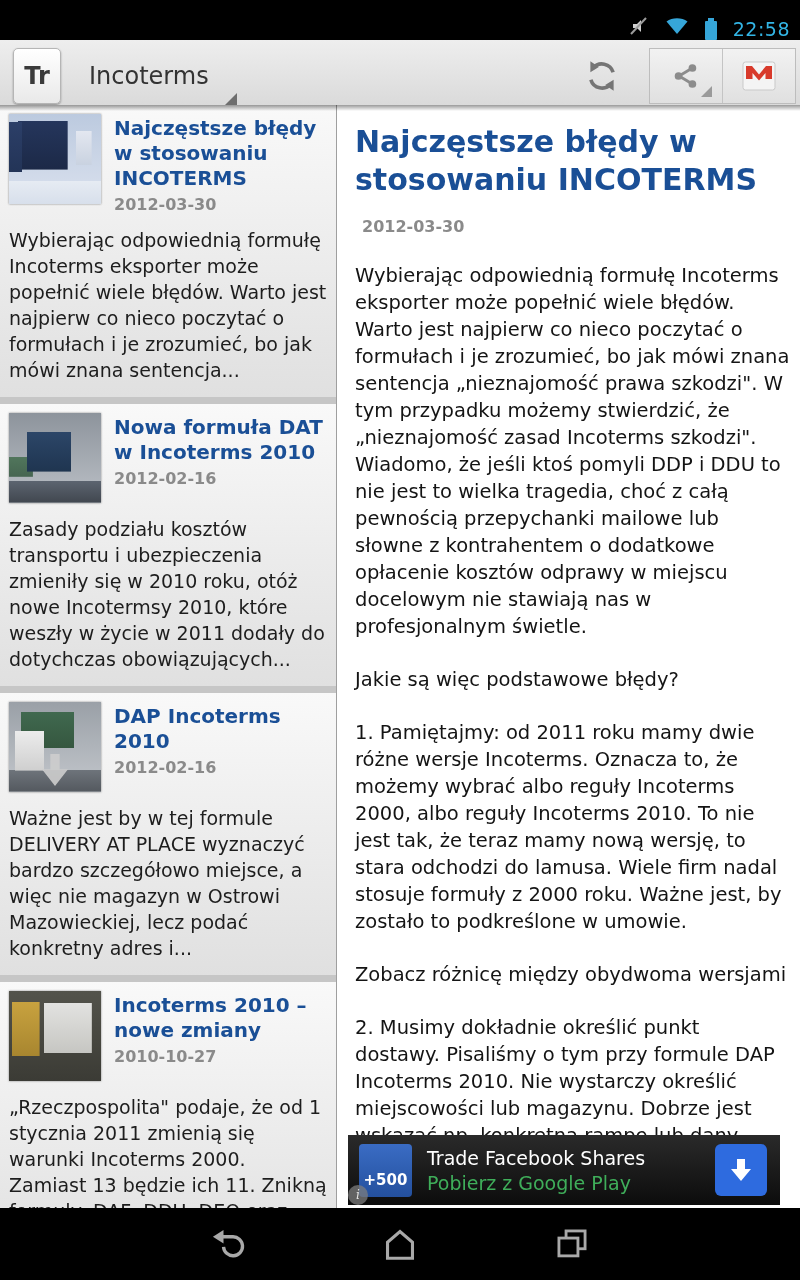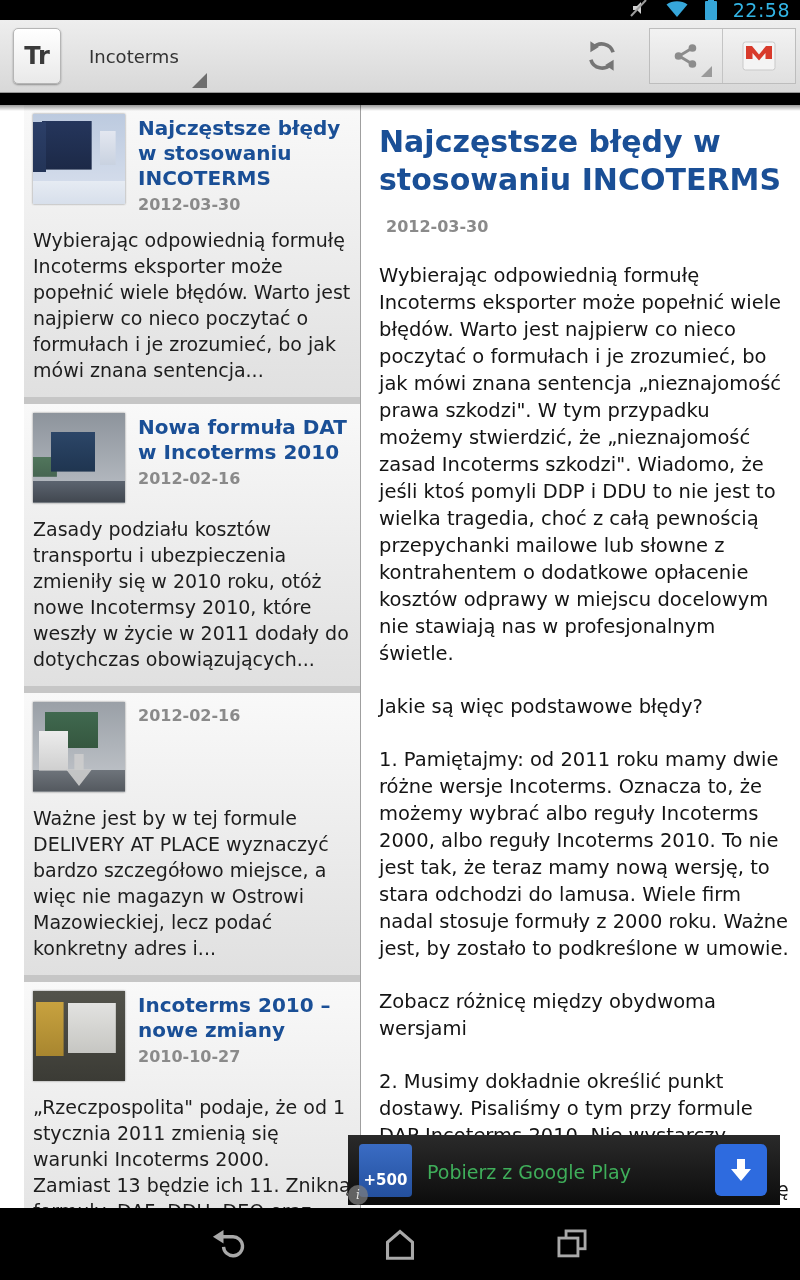--- a/index.html
+++ b/index.html
@@ -1,46 +1,46 @@
 <!DOCTYPE html>
 <html><head>
 <meta charset="utf-8">
 <style>
   html,body{margin:0;padding:0;background:#000;}
   .screen{width:800px;height:1280px;position:relative;overflow:hidden;background:#000;
           font-family:"DejaVu Sans","Liberation Sans",sans-serif;}
 
   
-  .status-bar{height:20px;background:#000;display:flex;justify-content:flex-end;
-              align-items:center;gap:16px;padding-right:10px;box-sizing:border-box;}
+  .status-bar{height:40px;background:#000;display:flex;justify-content:flex-end;
+              align-items:flex-end;gap:16px;padding-right:10px;box-sizing:border-box;}
   .status-time{color:#33b5e5;font-size:19px;letter-spacing:.5px;}
   .battery{width:12px;height:19px;background:#36a6d9;position:relative;border-radius:1px;}
   .battery::before{content:"";position:absolute;top:-3px;left:3px;width:6px;height:3px;background:#36a6d9;}
 
   
   .action-bar{height:72px;background:linear-gradient(#eeeeee,#d8d8d8);display:flex;
               align-items:center;border-bottom:1px solid #979797;position:relative;}
   .app-icon{width:46px;height:54px;margin-left:13px;background:linear-gradient(#ffffff,#e9e9e9);
             border:1px solid #b5b5b5;border-radius:5px;color:#3a3a3a;font-weight:bold;font-size:24px;
             display:flex;align-items:center;justify-content:center;box-shadow:0 1px 2px rgba(0,0,0,.35);}
   .bar-title-wrap{display:flex;align-items:center;height:72px;padding:0 46px 0 28px;position:relative;cursor:pointer;}
-  .bar-title{font-size:18px;color:#333;}
+  .bar-title{font-size:24px;color:#333;}
   .spinner-caret{position:absolute;right:18px;bottom:4px;width:0;height:0;
                  border-left:15px solid transparent;border-bottom:15px solid #6e6e6e;}
   .bar-actions{margin-left:auto;display:flex;align-items:center;height:72px;}
   .icon-btn{width:70px;height:72px;display:flex;align-items:center;justify-content:center;cursor:pointer;}
   .action-group{display:flex;align-items:stretch;border:1px solid #bdbdbd;height:54px;margin:0 4px 0 12px;
                 background:linear-gradient(#f2f2f2,#e0e0e0);}
   .group-btn{width:72px;display:flex;align-items:center;justify-content:center;position:relative;cursor:pointer;}
   .group-divider{width:1px;background:#c4c4c4;}
   .share-caret{position:absolute;right:10px;bottom:6px;width:0;height:0;
                border-left:11px solid transparent;border-bottom:11px solid #9a9a9a;}
 
   
-  .content{position:absolute;top:105px;bottom:72px;left:0;right:0;display:flex;background:#fff;padding-left:24px;}
+  .content{position:absolute;top:105px;bottom:72px;left:0;right:0;display:flex;background:#fff;}
   .content-shadow{position:absolute;top:105px;left:0;right:0;height:6px;z-index:7;
                   background:linear-gradient(rgba(0,0,0,.4),rgba(0,0,0,0));pointer-events:none;}
 
   
   .list-panel{width:337px;flex:0 0 337px;background:#c6c6c6;overflow:hidden;display:flex;
               flex-direction:column;gap:7px;border-right:1px solid #9f9f9f;box-sizing:border-box;}
   .list-item{background:linear-gradient(#f9f9f9,#e0e0e0);padding:9px 9px 14px 9px;flex:0 0 auto;cursor:pointer;}
   .item-head{display:flex;gap:13px;}
   .thumb{width:92px;height:90px;flex:0 0 92px;position:relative;box-shadow:0 0 2px rgba(0,0,0,.45);overflow:hidden;}
   .item-title{color:#1a4f96;font-size:20px;font-weight:bold;line-height:25px;padding-top:2px;}
@@ -179,20 +179,21 @@
       </div>
     </div>
     <div class="item-excerpt">Zasady podziału kosztów transportu i ubezpieczenia zmieniły się w 2010 roku, otóż nowe Incotermsy 2010, które weszły w życie w 2011 dodały do dotychczas obowiązujących...</div>
   </div>
         <div class="list-item">
     <div class="item-head">
       <div class="thumb thumb-truck-highway">
               <div class="down-arrow"></div>
             </div>
       <div>
+        <div class="item-title">DAP Incoterms 2010</div>
         <div class="item-date">2012-02-16</div>
       </div>
     </div>
     <div class="item-excerpt">Ważne jest by w tej formule DELIVERY AT PLACE wyznaczyć bardzo szczegółowo miejsce, a więc nie magazyn w Ostrowi Mazowieckiej, lecz podać konkretny adres i...</div>
   </div>
         <div class="list-item">
     <div class="item-head">
       <div class="thumb thumb-truck-city"></div>
       <div>
         <div class="item-title">Incoterms 2010 – nowe zmiany</div>
@@ -212,20 +213,21 @@
           <p class="article-paragraph">Zobacz różnicę między obydwoma wersjami</p>
           <p class="article-paragraph">2. Musimy dokładnie określić punkt dostawy. Pisaliśmy o tym przy formule DAP Incoterms 2010. Nie wystarczy określić miejscowości lub magazynu. Dobrze jest wskazać np. konkretną rampę lub dany punkt, bo nasz kontrahent może inaczej rozumieć formułę DAP Gdańsk niż my i powstanie nieporozumienie, a można tego uniknąć przy podpisywaniu umowy.</p>
         </div>
     </div>
   </div>
 
   <div class="ad-banner">
     <div class="ad-logo">+500</div>
     <div class="ad-info">i</div>
     <div class="ad-text">
+      <div class="ad-headline">Trade Facebook Shares</div>
       <div class="ad-cta">Pobierz z Google Play</div>
     </div>
     <div class="ad-download">
       <svg width="30" height="30" viewBox="0 0 30 30">
         <polygon points="11,4 19,4 19,14 25,14 15,26 5,14 11,14" fill="#fff"></polygon>
       </svg>
     </div>
   </div>
 
   <div class="nav-bar">

